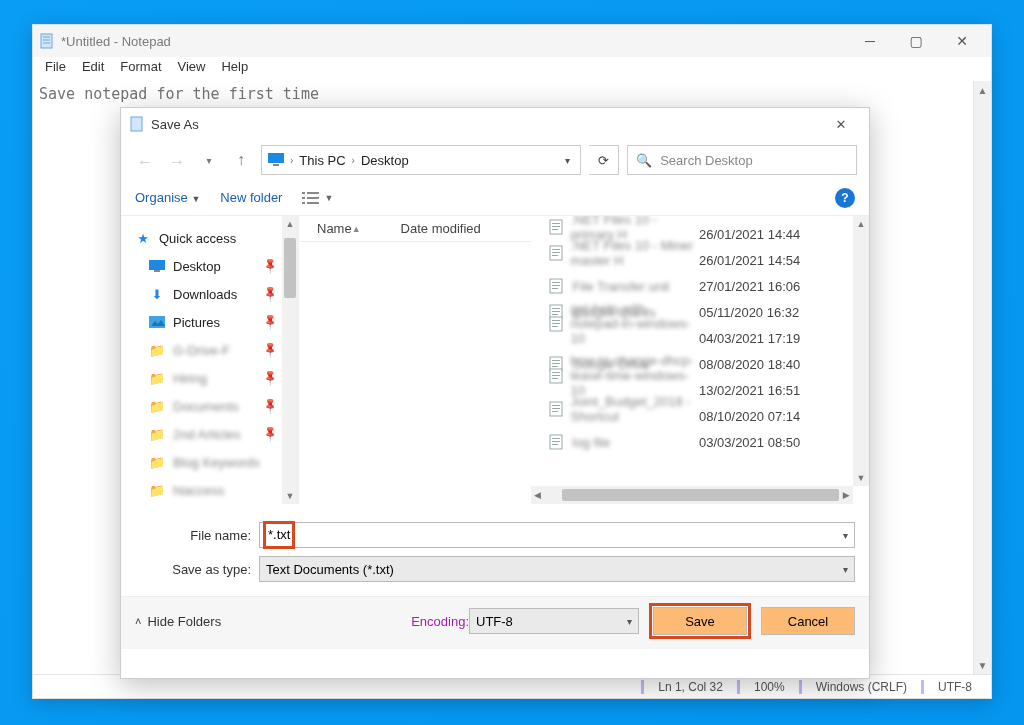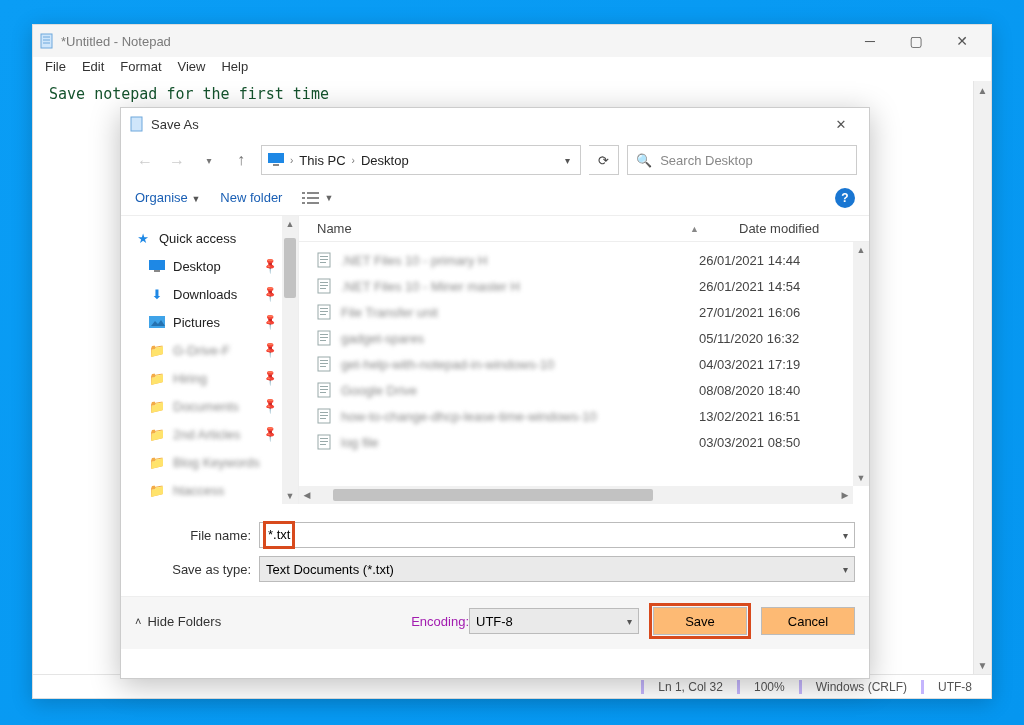--- a/index.html
+++ b/index.html
@@ -7,21 +7,21 @@
 
   
   .notepad-window { position: absolute; left: 32px; top: 24px; width: 960px; height: 675px; background: #ffffff; border: 1px solid #ddd; box-shadow: 0 4px 20px rgba(0,0,0,0.2); }
   .notepad-titlebar { height: 32px; display: flex; align-items: center; padding: 0 6px; background: #f5f5f5; color: #7a7a7a; font-size: 13px; }
   .notepad-titlebar .tb-icon { width: 16px; height: 16px; margin-right: 6px; }
   .notepad-title { flex: 1; }
   .winbtn { width: 46px; height: 32px; display: flex; align-items: center; justify-content: center; color: #555; font-size: 14px; cursor: default; }
   .menubar { height: 24px; display: flex; align-items: flex-start; padding: 0 4px; font-size: 13px; color: #333; }
   .menubar span { padding: 2px 8px; }
   .editor-area { position: relative; height: calc(100% - 32px - 24px - 24px); background: #fff; }
-  .editor-text { font-family: Consolas, monospace; font-size: 15px; padding: 4px 16px; white-space: pre; color:#14532d; }
+  .editor-text { font-family: Consolas, monospace; font-size: 15px; padding: 4px 6px; white-space: pre; color:#737373; }
   .editor-scroll { position: absolute; right: 0; top: 0; width: 18px; height: 100%; background: #f1f1f1; border-left: 1px solid #e5e5e5; }
   .editor-scroll .up, .editor-scroll .dn { height: 18px; display:flex; align-items:center; justify-content:center; color:#777; font-size:10px; }
   .statusbar { height: 24px; border-top: 1px solid #e5e5e5; display: flex; align-items: center; font-size: 12px; color:#555; }
   .statusbar .cell { padding: 0 14px; border-left:3px solid #c4b5fd; }
   .statusbar .flex { flex:1; }
 
   
   .saveas { position: absolute; left: 120px; top: 107px; width: 750px; height: 572px; background: #fff; border: 1px solid #ccc; box-shadow: 0 6px 28px rgba(0,0,0,0.25); z-index: 10; }
   .saveas-titlebar { height: 32px; display: flex; align-items: center; padding: 0 8px; font-size: 13px; color:#333; }
   .saveas-titlebar .tb-icon { width:16px; height:16px; margin-right:6px; }
@@ -50,21 +50,21 @@
   .nav-scroll { position:absolute; right:0; top:0; width:16px; height:100%; background:#f1f1f1; }
   .nav-scroll .thumb{position:absolute; left:2px; right:2px; top:22px; height:60px; background:#c2c2c2; border-radius:2px;}
   .nav-scroll .ab{height:16px;display:flex;align-items:center;justify-content:center;color:#777;font-size:9px;}
   .nav-scroll .ab.bot{position:absolute;bottom:0;left:0;right:0;}
   .nav-items { padding: 8px 0 8px 14px; }
   .nav-item { display:flex; align-items:center; height:28px; gap:8px; color:#222; }
   .nav-item .pin { margin-left: auto; margin-right: 20px; color:#888; font-size:11px; transform: rotate(-45deg); }
   .blurtxt { filter: blur(2px); color:#888; }
   .ni-icon { width:16px; height:16px; display:inline-flex; align-items:center; justify-content:center; }
 
-  .file-pane { flex:1; position:relative; font-size:13px; display:flex; flex-direction:column;}
+  .file-pane { flex:1; position:relative; font-size:13px; display:flex; flex-direction:row;}
   .file-header { display:flex; height:26px; align-items:center; border-bottom:1px solid #eee; color:#444; }
   .file-header .col-name { flex:1; padding-left:18px; }
   .file-header .col-date { width: 170px; }
   .file-rows { flex:1; overflow:hidden; position:relative;}
   .file-row { display:flex; align-items:flex-end; height:26px; }
   .file-row .fn { flex:1; display:flex; align-items:center; gap:8px; padding-left:18px;}
   .file-row .fd { width:170px; color:#444;}
   .file-row .ficon{width:16px;height:16px;}
   .file-scroll { position:absolute; right:0; top:0; width:16px; bottom:18px; background:#f1f1f1;}
   .file-scroll .ab{height:16px;display:flex;align-items:center;justify-content:center;color:#777;font-size:9px;}
@@ -365,20 +365,34 @@
           <div class="file-row">
             <div class="fn">
               <span class="ficon">
                 <svg width="14" height="16" viewBox="0 0 14 16">
                   <rect x="1" y="1" width="12" height="14" fill="#fff" stroke="#9aa"></rect>
                   <rect x="3" y="4" width="8" height="1" fill="#9aa"></rect>
                   <rect x="3" y="7" width="8" height="1" fill="#9aa"></rect>
                   <rect x="3" y="10" width="6" height="1" fill="#9aa"></rect>
                 </svg>
               </span>
+              <span class="blurtxt">Joint_Budget_2018 - Shortcut</span>
+            </div>
+            <div class="fd">08/10/2020 07:14</div>
+          </div>
+          <div class="file-row">
+            <div class="fn">
+              <span class="ficon">
+                <svg width="14" height="16" viewBox="0 0 14 16">
+                  <rect x="1" y="1" width="12" height="14" fill="#fff" stroke="#9aa"></rect>
+                  <rect x="3" y="4" width="8" height="1" fill="#9aa"></rect>
+                  <rect x="3" y="7" width="8" height="1" fill="#9aa"></rect>
+                  <rect x="3" y="10" width="6" height="1" fill="#9aa"></rect>
+                </svg>
+              </span>
               <span class="blurtxt">log file</span>
             </div>
             <div class="fd">03/03/2021 08:50</div>
           </div>
           <div class="file-scroll">
           <div class="ab">▲</div>
           <div class="ab bot">▼</div>
         </div>
         <div class="file-hscroll">
           <div class="ab">◀</div>

